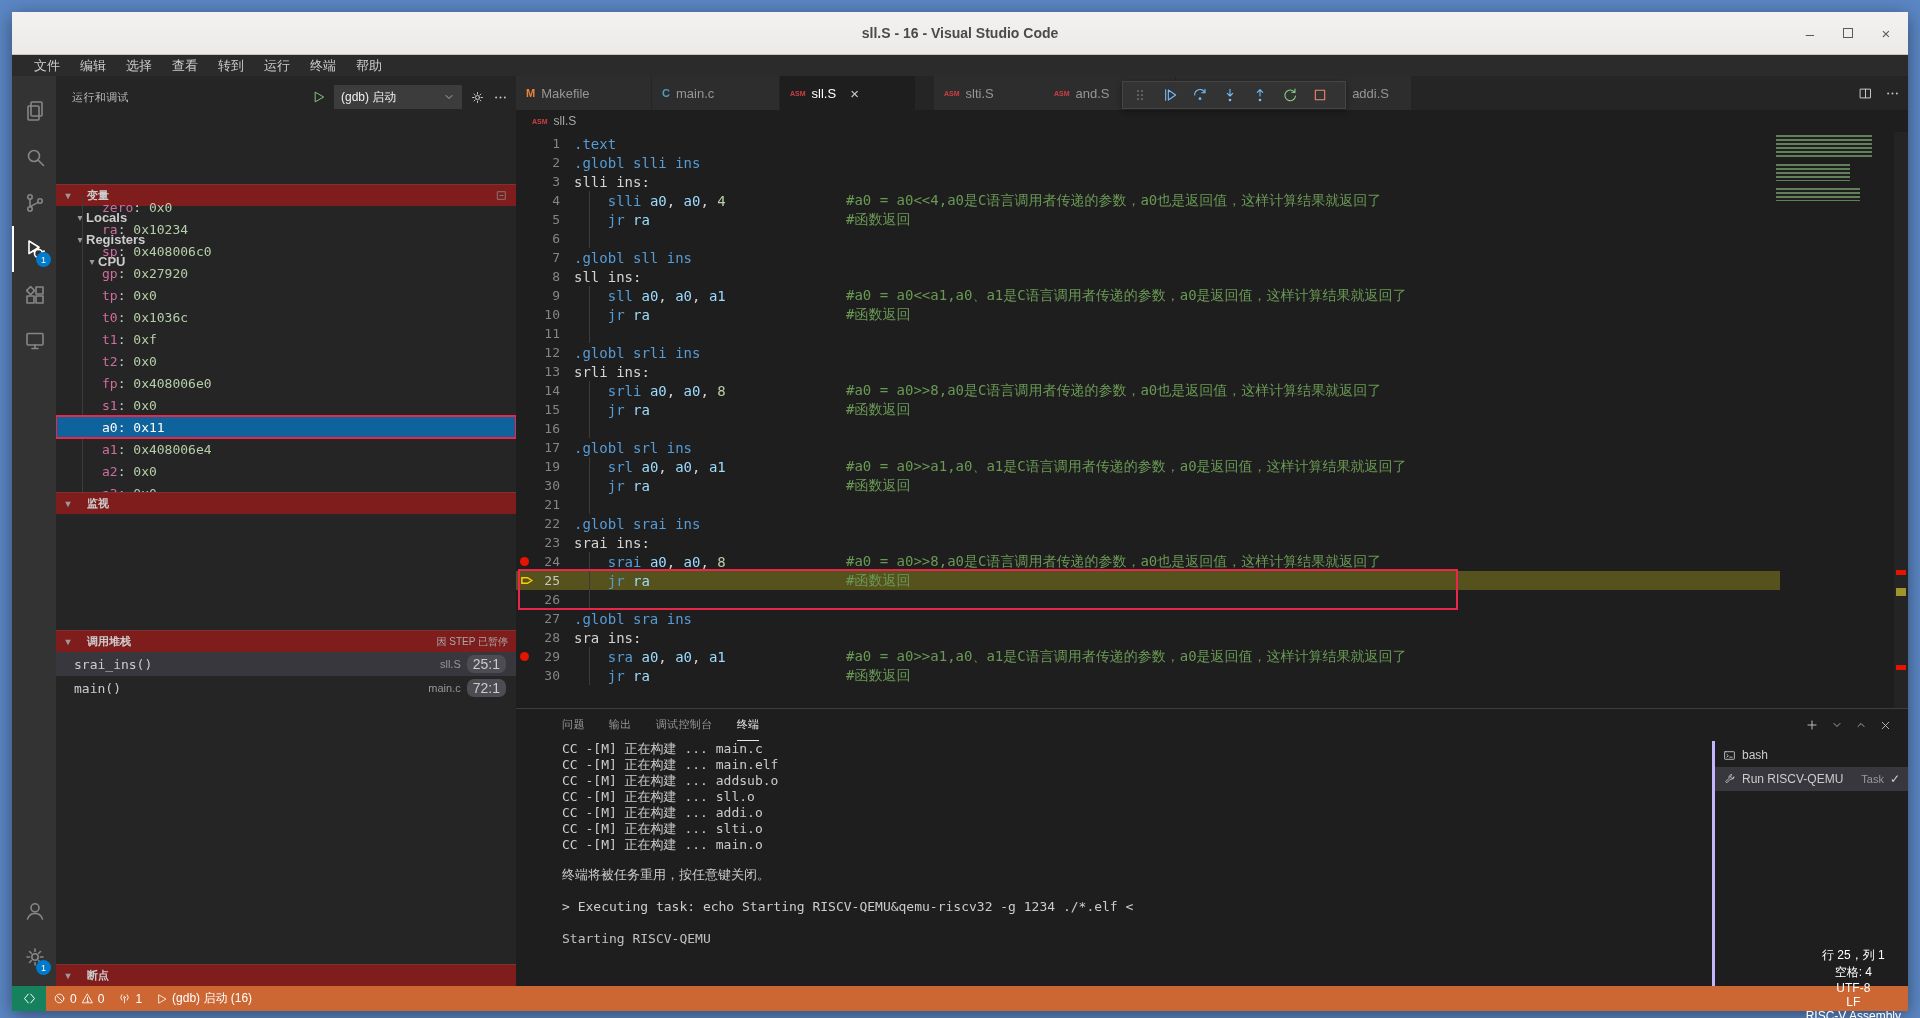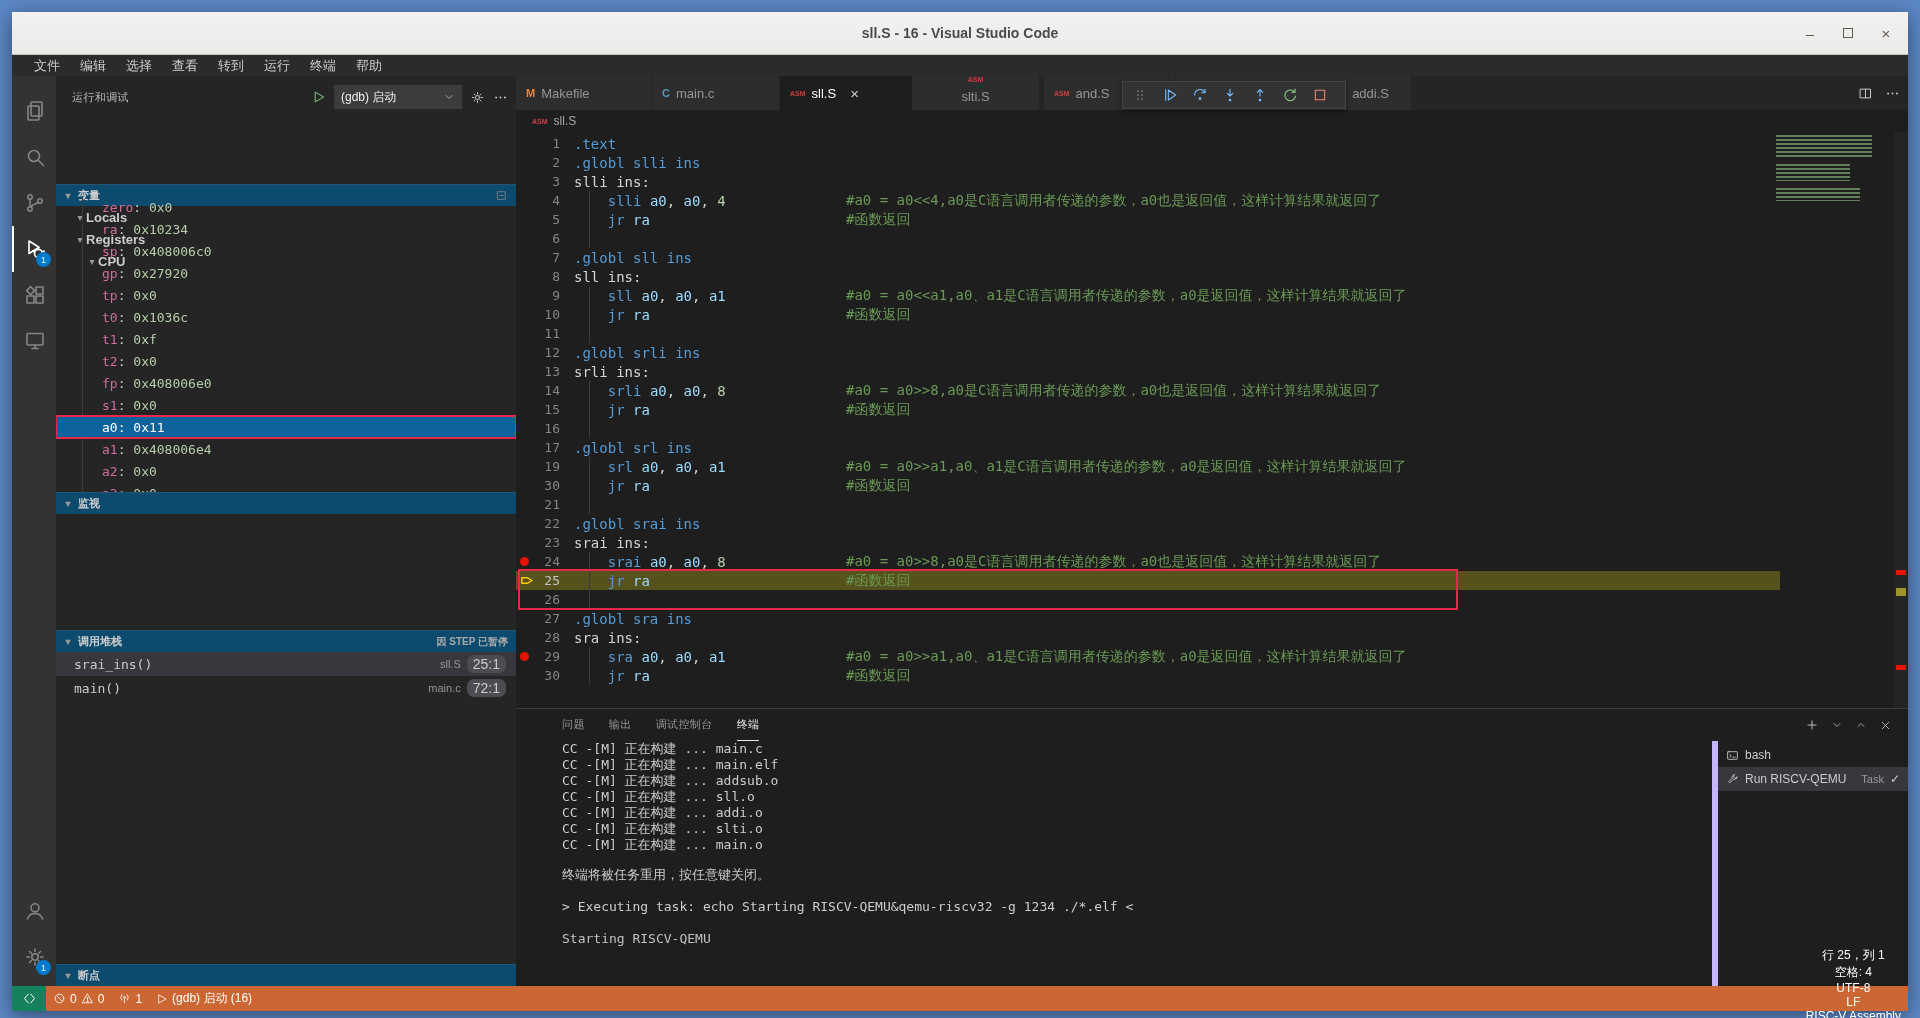--- a/index.html
+++ b/index.html
@@ -34,37 +34,37 @@
   #sidebar { width:460px; background:#252526; position:relative; flex:none; overflow:hidden; color:#cccccc; }
   #sb-header { position:absolute; left:0; top:0; width:100%; height:42px; display:flex; align-items:center; padding:0 8px 0 16px; }
   #sb-title { font-size:11px; color:#bbbbbb; letter-spacing:.4px; }
   #launch-group { margin-left:auto; display:flex; align-items:center; gap:8px; }
   #start-play { color:#89d185; }
   #launch-select { width:128px; height:24px; background:#3c3c3c; border:1px solid #3c3c3c; color:#f0f0f0; font-size:12px; display:flex; align-items:center; padding:0 6px; }
   #launch-select .sel-label { flex:1; white-space:nowrap; overflow:hidden; }
   #launch-select .chev { color:#c5c5c5; }
   .hdr-ico { color:#c5c5c5; }
 
-  .section-hdr { position:absolute; left:0; width:100%; height:22px; display:flex; align-items:center; gap:4px; padding:0 8px 0 6px; font-size:11px; font-weight:bold; color:#cccccc; border-top:1px solid rgba(128,128,128,.22); background:#0c4a6e; }
+  .section-hdr { position:absolute; left:0; width:100%; height:22px; display:flex; align-items:center; gap:13px; padding:0 8px 0 6px; font-size:11px; font-weight:bold; color:#cccccc; border-top:1px solid rgba(128,128,128,.22); background:#7f1d1d; }
   .chev-s { color:#9a9a9a; font-size:10px; width:12px; text-align:center; }
   .tree-row { position:absolute; left:0; width:100%; height:22px; display:flex; align-items:center; font-size:13px; font-weight:bold; color:#cccccc; }
   .tree-row .chev-s { font-weight:normal; }
 
   #registers-list { position:absolute; left:0; top:120px; width:100%; height:296px; overflow:hidden; }
   #registers-list::before { content:''; position:absolute; left:26px; top:0; bottom:0; width:1px; background:#3c3c3c; }
   .reg-row { position:relative; height:22px; display:flex; align-items:center; padding-left:46px; font-family:"DejaVu Sans Mono", monospace; font-size:13px; }
   .reg-name { color:#d16d9e; }
   .reg-sep { color:#cccccc; white-space:pre; }
   .reg-val { color:#b5cea8; }
   .reg-row.selected { background:#0e639c; outline:2px solid #e8274b; outline-offset:-1px; }
   .reg-row.selected .reg-name, .reg-row.selected .reg-val, .reg-row.selected .reg-sep { color:#ffffff; }
 
   #watch-hdr { top:416px; }
   #stack-hdr { top:554px; }
-  #paused-badge { margin-left:auto; font-weight:bold; font-size:10px; color:#a9a9a9; }
+  #paused-badge { margin-left:auto; font-weight:normal; font-size:10px; color:#a9a9a9; }
   #stack-frames { position:absolute; top:576px; left:0; width:100%; }
   .frame-row { height:24px; display:flex; align-items:center; padding:0 10px 0 18px; font-size:13px; }
   .frame-row.selected { background:#37373d; }
   .frame-fn { font-family:"DejaVu Sans Mono", monospace; color:#cccccc; }
   .frame-right { margin-left:auto; display:flex; align-items:center; gap:6px; }
   .frame-file { font-size:11px; color:#969696; }
   .frame-pos { font-size:14px; color:#cccccc; background:#4c4c52; border-radius:7px; padding:1px 6px; }
   #bp-hdr { top:auto; bottom:0; }
 
   
@@ -114,21 +114,21 @@
   #panel { height:278px; border-top:1px solid #3c3c3c; background:#1e1e1e; position:relative; flex:none; }
   #panel-tabs { height:32px; display:flex; align-items:center; gap:24px; padding-left:46px; }
   .ptab { font-size:11px; letter-spacing:.4px; color:#969696; height:100%; display:flex; align-items:center; border-bottom:1px solid transparent; }
   .ptab.active { color:#e7e7e7; border-bottom:1px solid #e7e7e7; }
   #panel-right-icons { position:absolute; right:16px; top:0; height:32px; display:flex; align-items:center; gap:12px; color:#c5c5c5; }
   #term-wrap { position:absolute; left:46px; top:32px; right:200px; bottom:0; font-family:"DejaVu Sans Mono", monospace; font-size:13px; color:#cccccc; overflow:hidden; }
   .tline { height:16px; line-height:16px; white-space:pre; }
   #term-notice { margin-top:14px; }
   #term-cmd { margin-top:16px; }
   #term-out { margin-top:16px; color:#c0c0c0; }
-  #sessions { position:absolute; right:0; top:32px; width:196px; bottom:0; border-left:6px solid #c4b5fd; padding-top:2px; }
+  #sessions { position:absolute; right:0; top:32px; width:196px; bottom:0; border-left:3px solid #c4b5fd; padding-top:2px; }
   .sess-row { height:24px; display:flex; align-items:center; gap:6px; padding:0 8px; font-size:12px; color:#cccccc; }
   .sess-row.selected { background:#37373d; }
   .sess-meta { margin-left:auto; color:#9a9a9a; font-size:11px; }
   .sess-check { color:#cccccc; }
 
   
   #statusbar { position:absolute; left:0; bottom:0; width:100%; height:25px; background:#cc6633; color:#ffffff; display:flex; align-items:center; font-size:12px; }
   #remote-block { width:34px; height:100%; background:#16825d; display:flex; align-items:center; justify-content:center; flex:none; }
   .st-item { display:flex; align-items:center; gap:4px; padding:0 7px; height:100%; }
   #st-right { margin-left:auto; display:flex; align-items:center;flex-direction:column; }
@@ -393,21 +393,21 @@
             </div>
             <div class="tab" style="left: 136px; width: 128px;">
               <span class="ficon c">C</span>
               <span class="tab-label">main.c</span>
             </div>
             <div class="tab active" style="left: 264px; width: 136px;">
               <span class="ficon asm">ASM</span>
               <span class="tab-label">sll.S</span>
               <span class="tab-close">×</span>
             </div>
-            <div class="tab" style="left: 396px; width: 128px; flex-direction: column;">
+            <div class="tab" style="left: 418px; width: 128px;">
               <span class="ficon asm">ASM</span>
               <span class="tab-label">slti.S</span>
             </div>
             <div class="tab" style="left: 528px; width: 132px;">
               <span class="ficon asm">ASM</span>
               <span class="tab-label">and.S</span>
             </div>
             <div class="tab rightal" style="left: 660px; width: 236px;">
               <span class="ficon asm">ASM</span>
               <span class="tab-label">addi.S</span>

